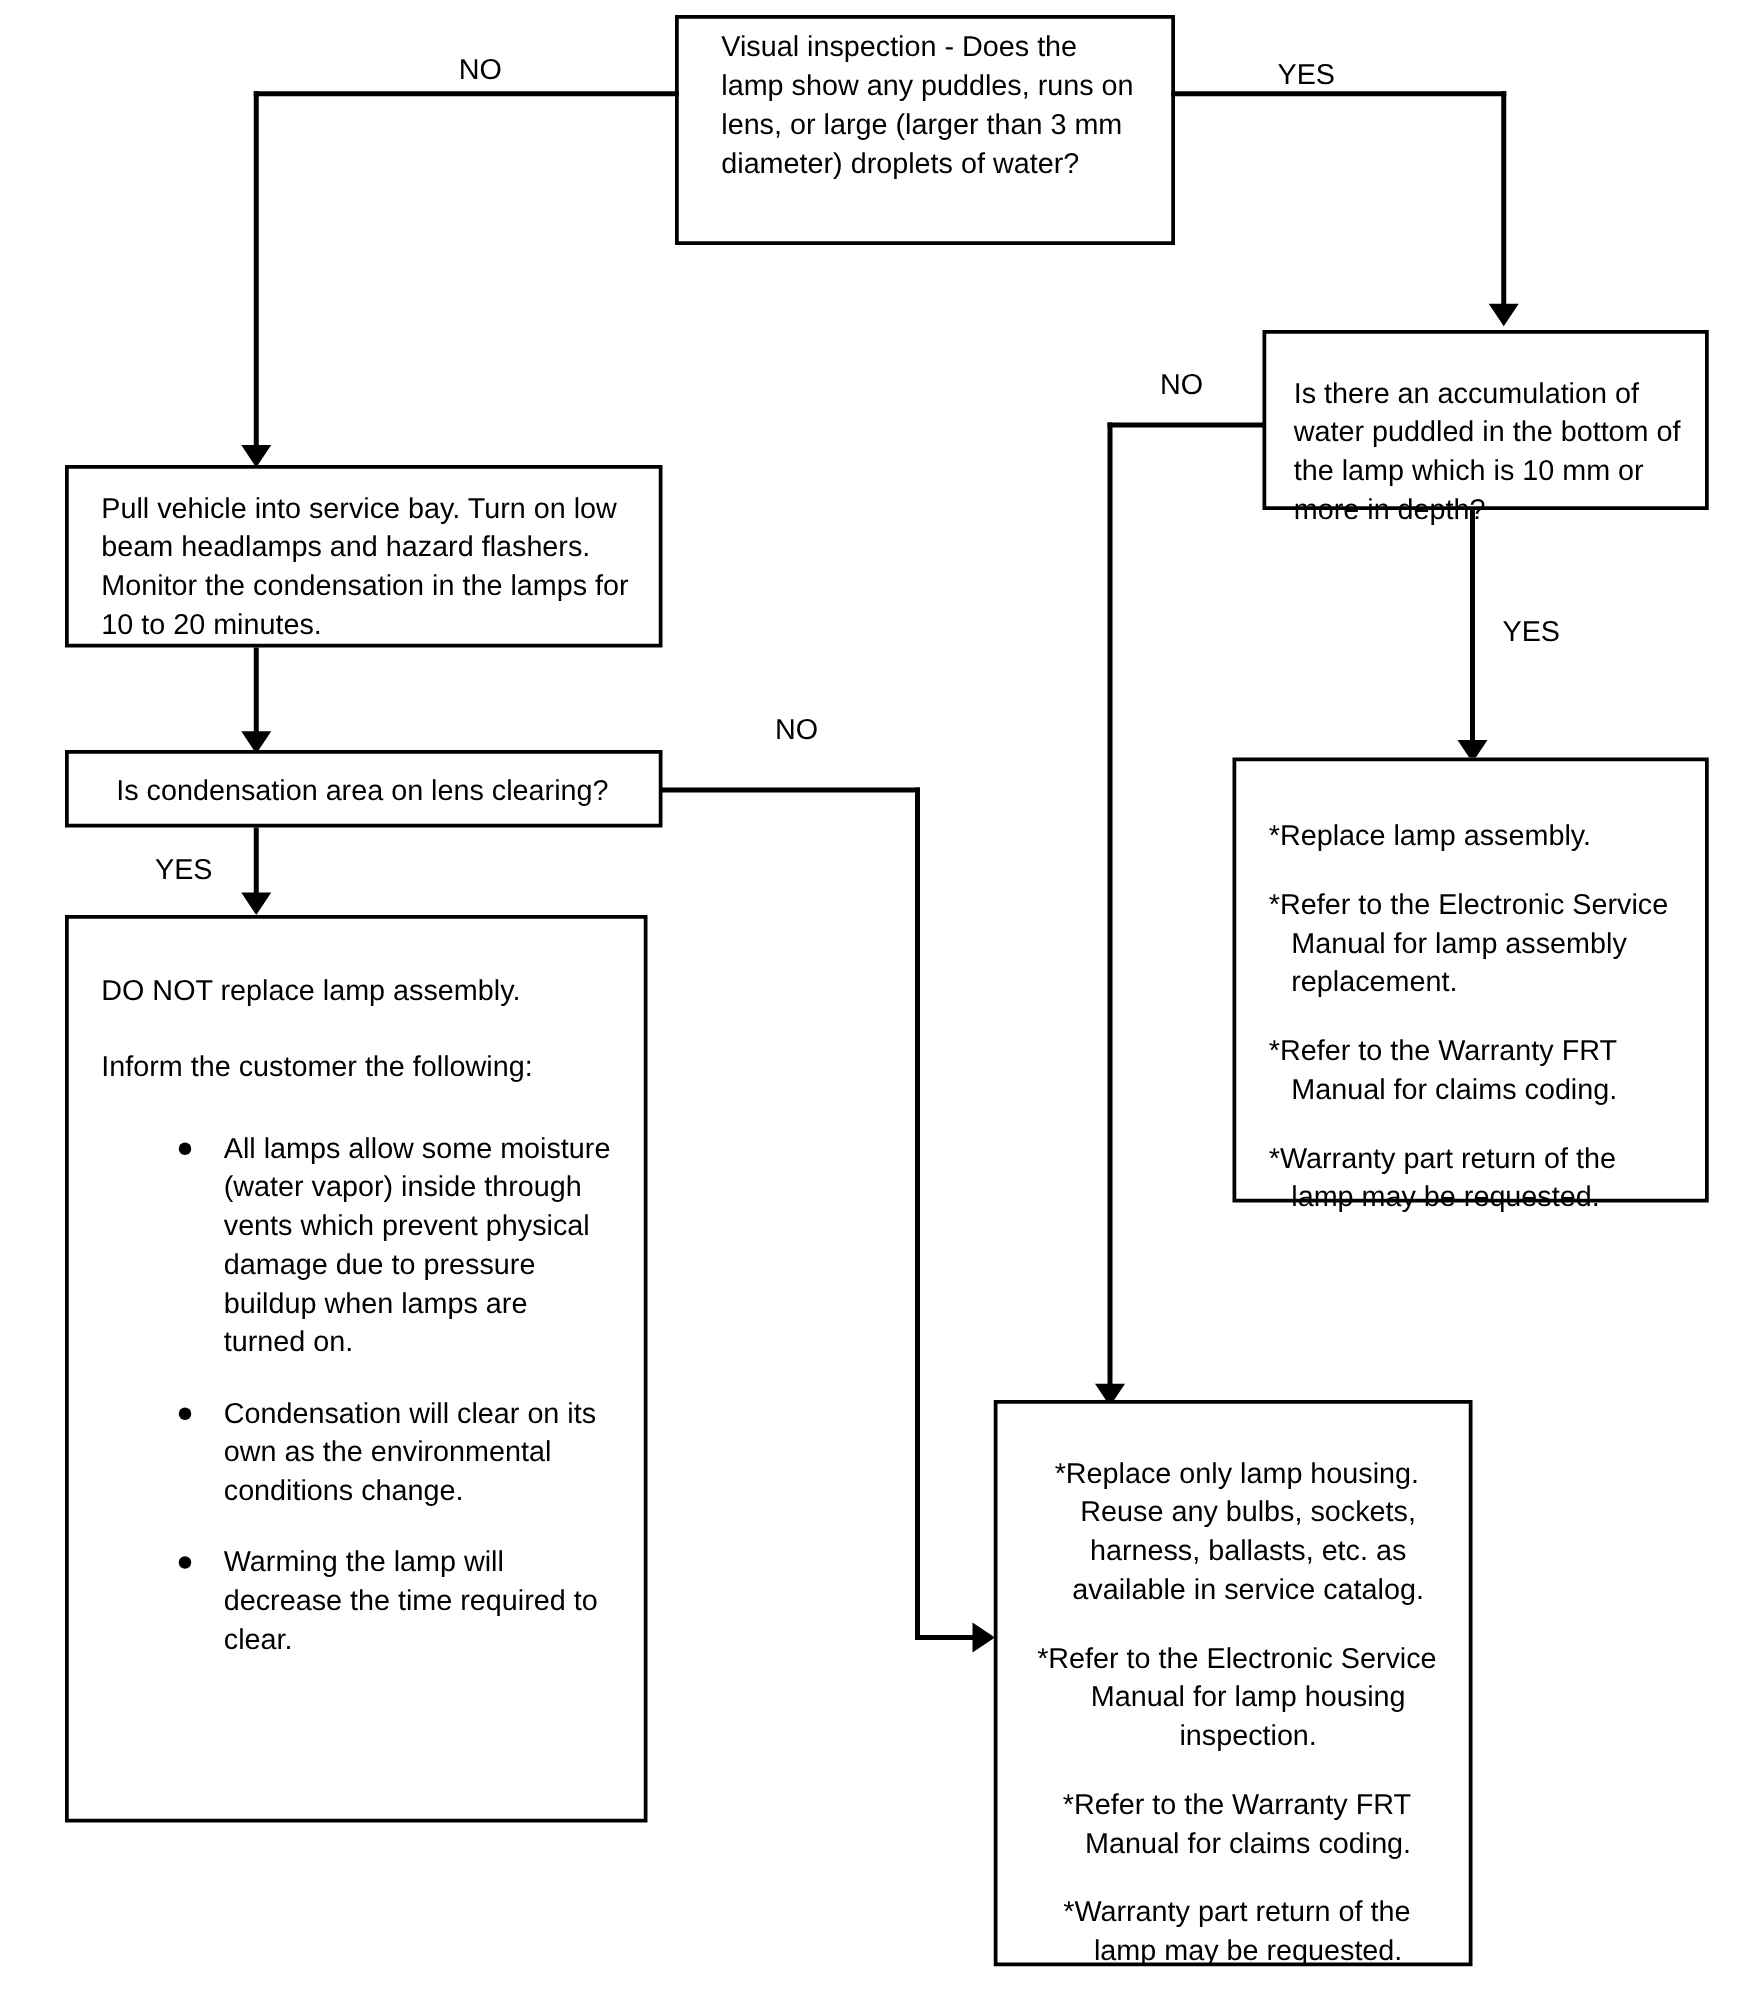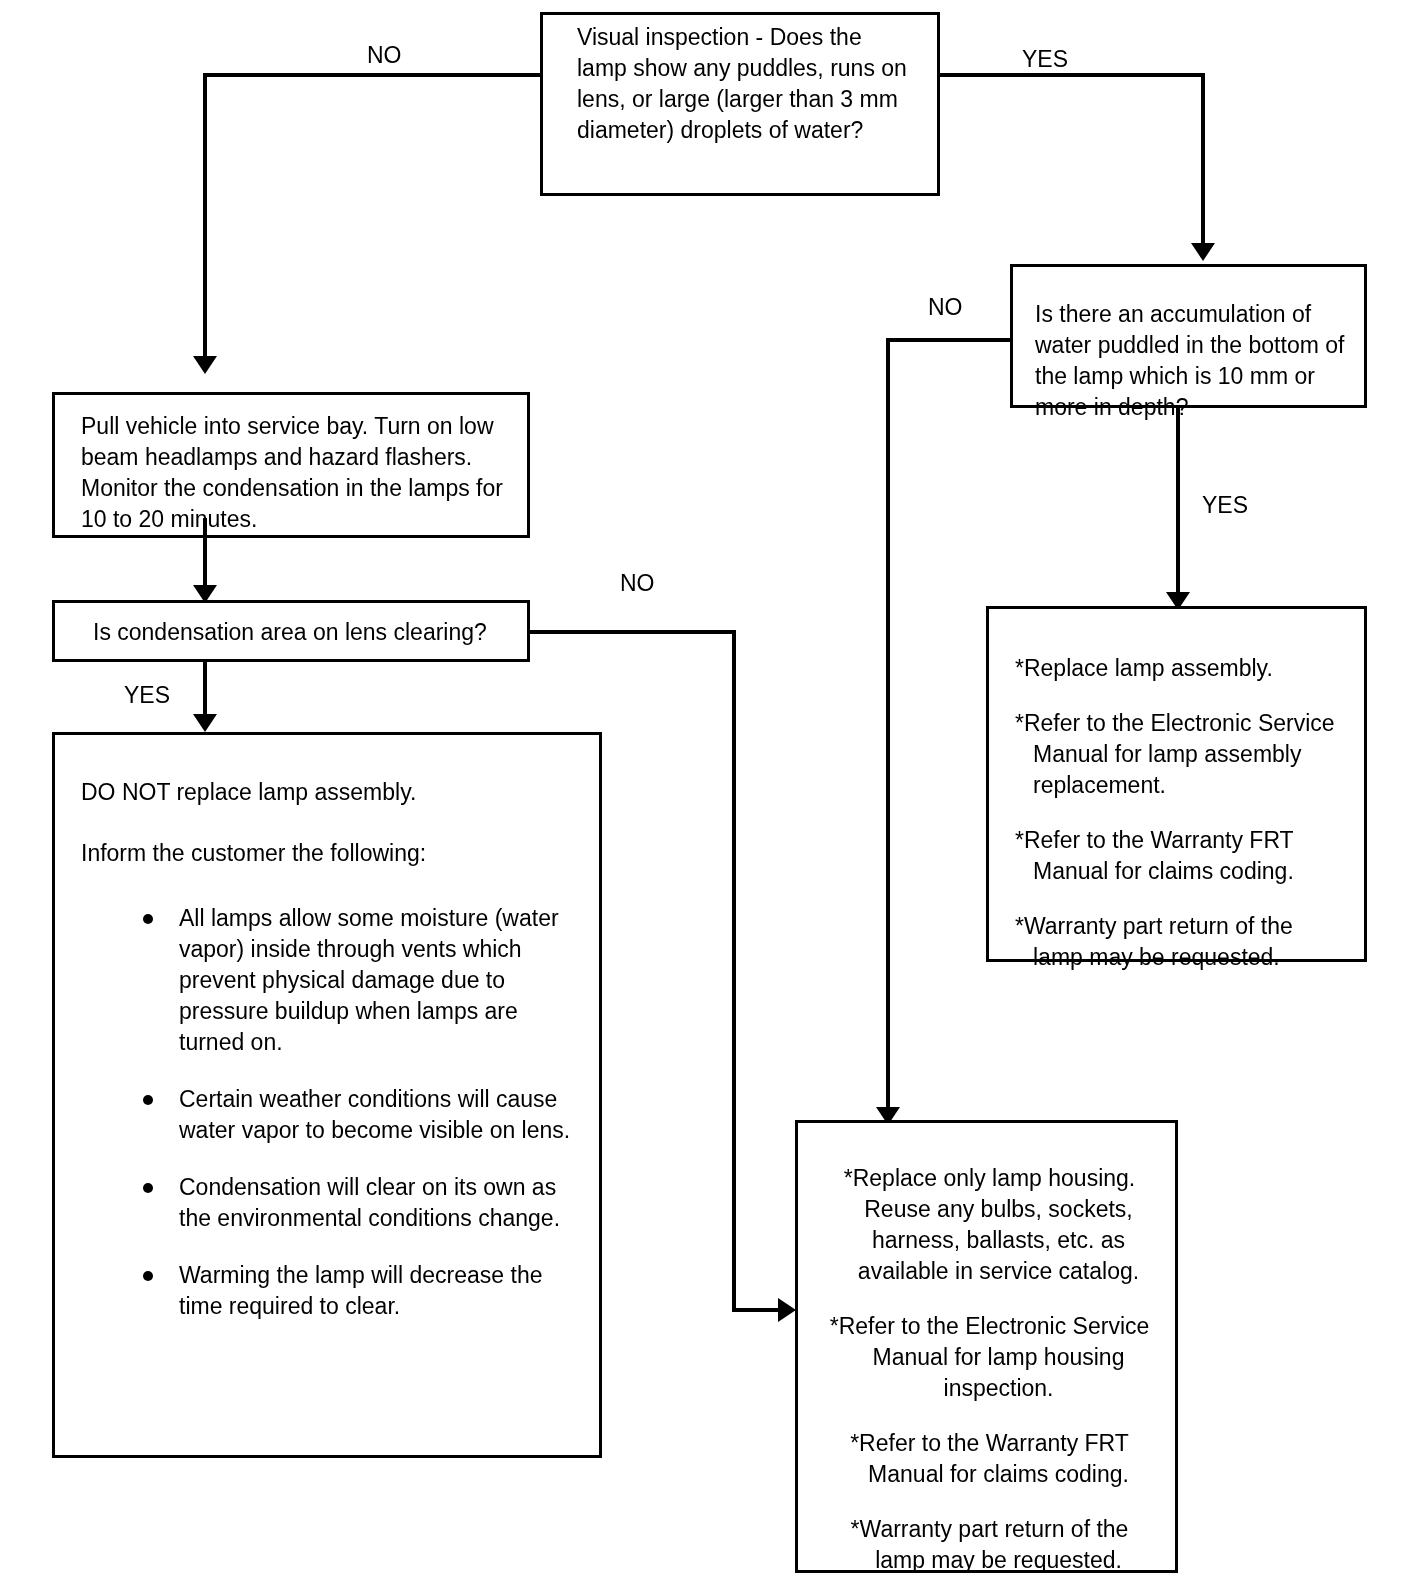--- a/index.html
+++ b/index.html
@@ -109,53 +109,49 @@
 
   <div class="line hline" style="left:886px; top:338px; width:126px;"></div>
   <div class="line vline" style="left:886px; top:338px; height:775px;"></div>
   <div class="arrow-down" style="left:876px; top:1107px;"></div>
   <div class="edge-label" style="left:928px; top:294px;">NO</div>
 
   <div class="line vline" style="left:1176px; top:408px; height:190px;"></div>
   <div class="arrow-down" style="left:1166px; top:592px;"></div>
   <div class="edge-label" style="left:1202px; top:492px;">YES</div>
 
-  <div class="node" style="left:52px; top:392px; width:478px; height:146px;">
+  <div class="node" style="left:52px; top:372px; width:478px; height:146px;">
     <div class="node-text" style="padding:16px 16px 0 26px;">Pull vehicle into service bay. Turn on low beam headlamps and hazard flashers.  Monitor the condensation in the lamps for 10 to 20 minutes.</div>
   </div>
 
   <div class="line vline" style="left:203px; top:518px; height:72px;"></div>
   <div class="arrow-down" style="left:193px; top:585px;"></div>
 
   <div class="node" style="left:52px; top:600px; width:478px; height:62px;padding-left:12px;">
     <div class="node-text" style="padding:14px 16px 0 26px;">Is condensation area on lens clearing?</div>
   </div>
 
   <div class="line hline" style="left:528px; top:630px; width:208px;"></div>
   <div class="line vline" style="left:732px; top:630px; height:682px;"></div>
   <div class="line hline" style="left:732px; top:1308px; width:50px;"></div>
   <div class="arrow-right" style="left:778px; top:1298px;"></div>
   <div class="edge-label" style="left:620px; top:570px;">NO</div>
 
   <div class="line vline" style="left:203px; top:662px; height:58px;"></div>
   <div class="arrow-down" style="left:193px; top:714px;"></div>
   <div class="edge-label" style="left:124px; top:682px;">YES</div>
 
-  <div class="node" style="left:52px; top:732px; width:550px; height:726px;">
+  <div class="node" style="left:52px; top:732px; width:466px; height:726px;">
     <div style="padding:42px 24px 0 26px;">
       <p class="para">DO NOT replace lamp assembly.</p>
       <p class="para" style="margin-bottom:34px;">Inform the customer the following:</p>
       <ul class="bullet-list">
         <li class="bullet-item">
           <span class="bullet-dot"></span>
           <span>All lamps allow some moisture (water vapor) inside through vents which prevent physical damage due to pressure buildup when lamps are turned on.</span>
-        </li>
-        <li class="bullet-item">
-          <span class="bullet-dot"></span>
-          <span>Certain weather conditions will cause water vapor to become visible on lens.</span>
         </li>
         <li class="bullet-item">
           <span class="bullet-dot"></span>
           <span>Condensation will clear on its own as the environmental conditions change.</span>
         </li>
         <li class="bullet-item">
           <span class="bullet-dot"></span>
           <span>Warming the lamp will decrease the time required to clear.</span>
         </li>
       </ul>

